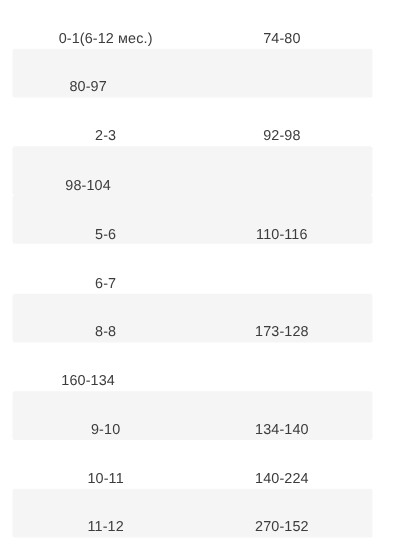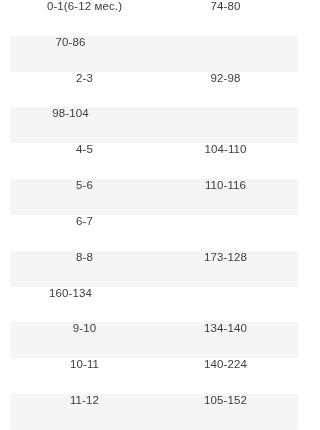--- a/index.html
+++ b/index.html
@@ -18,21 +18,21 @@
     width: 310px;
     height: 430px;
     display: flex;
     flex-direction: column;
     box-sizing: border-box;
   }
 
   .table-row {
     flex: 1 1 0;
     display: flex;
-    align-items: flex-start;
+    align-items: flex-end;
     position: relative;
     box-sizing: border-box;
   }
 
   
   .table-row.striped::before {
     content: "";
     position: absolute;
     left: 10px;
     right: 12px;
@@ -70,36 +70,32 @@
 <body>
 
 <div class="size-table">
 
   <div class="table-row">
     <div class="cell cell-age">0-1(6-12 мес.)</div>
     <div class="cell cell-height">74-80</div>
   </div>
 
   <div class="table-row striped">
-    <div class="cell cell-height">70-86</div>
+    <div class="cell cell-height">80-97</div>
   </div>
 
   <div class="table-row">
     <div class="cell cell-age">2-3</div>
     <div class="cell cell-height">92-98</div>
   </div>
 
   <div class="table-row striped">
     <div class="cell cell-height">98-104</div>
   </div>
 
-  <div class="table-row">
-    <div class="cell cell-age">4-5</div>
-    <div class="cell cell-height">104-110</div>
-  </div>
 
   <div class="table-row striped">
     <div class="cell cell-age">5-6</div>
     <div class="cell cell-height">110-116</div>
   </div>
 
   <div class="table-row">
     <div class="cell cell-age">6-7</div>
   </div>
 
@@ -117,16 +113,16 @@
     <div class="cell cell-height">134-140</div>
   </div>
 
   <div class="table-row">
     <div class="cell cell-age">10-11</div>
     <div class="cell cell-height">140-224</div>
   </div>
 
   <div class="table-row striped">
     <div class="cell cell-age">11-12</div>
-    <div class="cell cell-height">105-152</div>
+    <div class="cell cell-height">270-152</div>
   </div>
 
 </div>
 
 </body></html>

